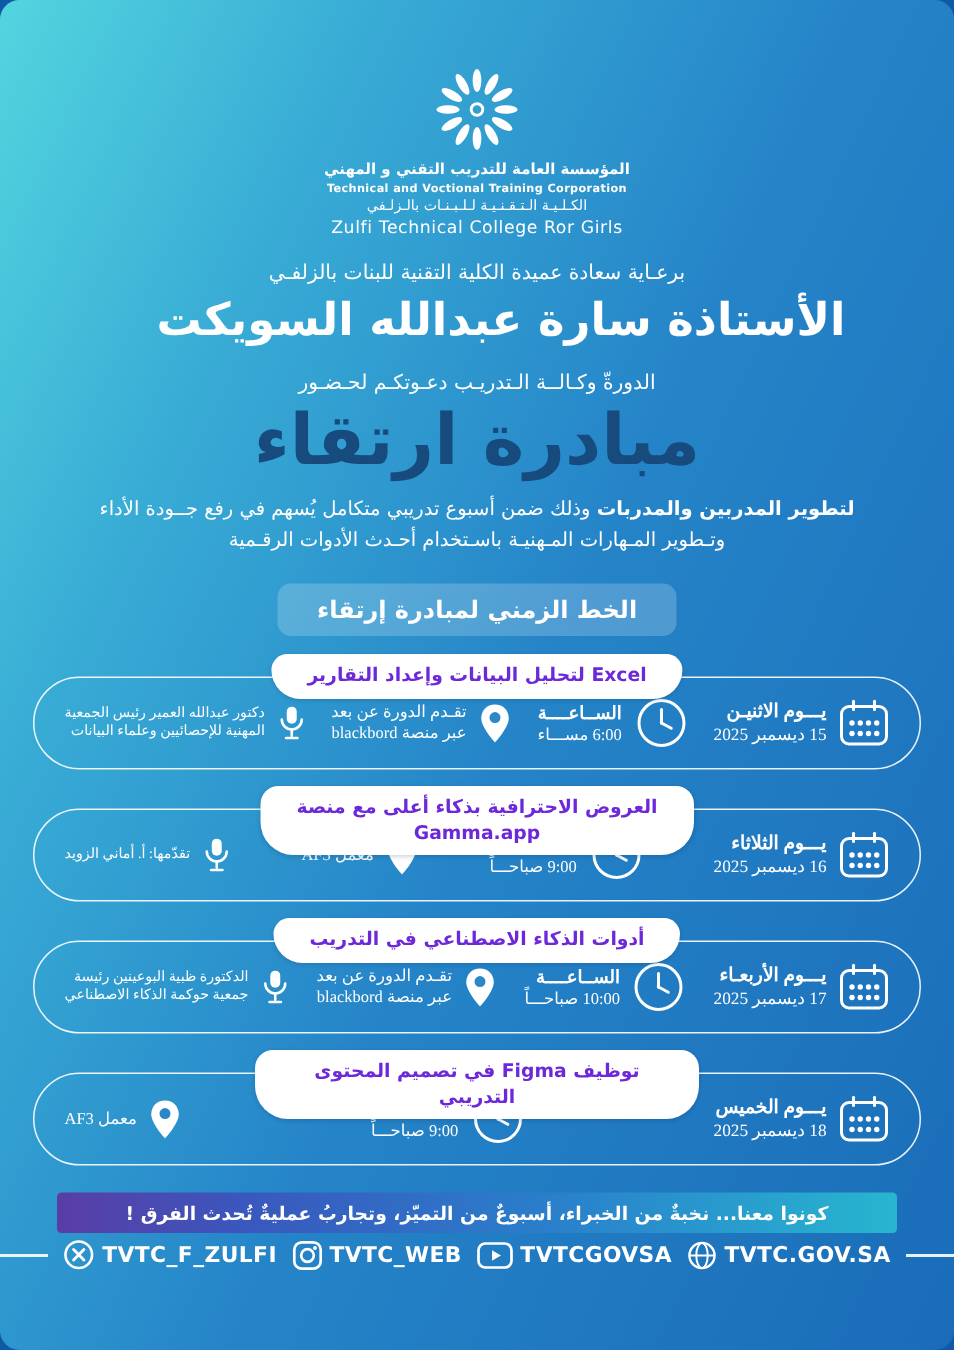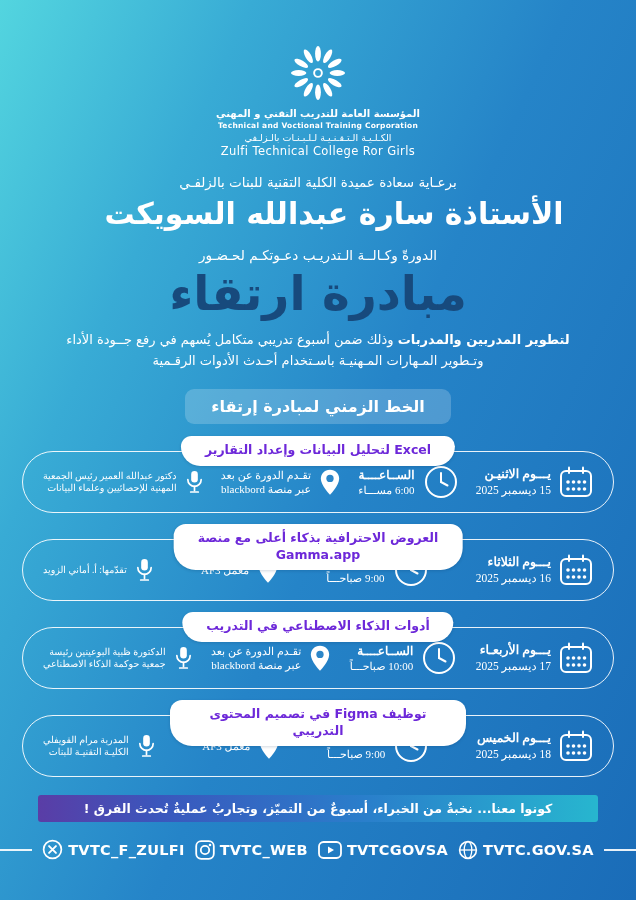--- a/index.html
+++ b/index.html
@@ -1,21 +1,21 @@
 <!DOCTYPE html>
 <html lang="ar"><head>
 <meta charset="utf-8">
 <style>
   html,body{margin:0;padding:0;}
   body{width:636px;height:900px;overflow:hidden;background:#0e5aa6;}
   .poster{
     position:relative;width:636px;height:900px;overflow:hidden;
     background:linear-gradient(115deg,#53d5df 0%,#38abd5 24%,#2584c8 54%,#1a6cb8 100%);
     font-family:"DejaVu Sans","Liberation Sans",sans-serif;
-    color:#fff;text-align:center;
+    color:#fff;text-align:center;border-radius:13px;
   }
   .pre{white-space:pre-line;}
   
   .logo-wrap{margin:44px auto 6px;width:58px;height:58px;}
   .org-ar{font-size:10px;font-weight:bold;letter-spacing:.2px;}
   .org-en{font-size:7.5px;font-weight:bold;letter-spacing:.25px;margin-top:2px;}
   .college-ar{font-size:9.5px;letter-spacing:1.5px;margin-top:2px;}
   .college-en{font-size:11.5px;letter-spacing:.4px;margin-top:1px;}
   
   .patronage{margin-top:16px;font-size:13.5px;direction:rtl;}
@@ -52,21 +52,21 @@
   .loc{font-size:11px;line-height:1.4;}
   .spk{font-size:9.5px;line-height:1.45;max-width:168px;}
   .icon{display:inline-flex;align-items:center;justify-content:center;flex:0 0 auto;}
   
   .banner{
     margin:18px 38px 0;height:27px;line-height:27px;border-radius:3px;
     background:linear-gradient(90deg,#5a3da6 0%,#3a57bd 22%,#2a7ecb 58%,#27b6cf 100%);
     font-size:12.5px;font-weight:bold;direction:rtl;
   }
   
-  .footer{margin-top:17px;display:flex;align-items:center;justify-content:center;gap:10px;}
+  .footer{margin-top:4px;display:flex;align-items:center;justify-content:center;gap:10px;}
   .footer .line{width:42px;height:1.5px;background:#fff;opacity:.9;}
   .social{display:flex;align-items:center;gap:5px;font-size:14.5px;font-weight:bold;letter-spacing:.3px;cursor:pointer;}
 </style>
 </head>
 <body>
 
 <div class="poster">
 
   <div>
     <div class="logo-wrap icon">
@@ -336,32 +336,20 @@
         </div>
         <div class="grp">
           <span class="icon">
             <svg width="22" height="29" viewBox="0 0 24 30">
                 <path d="M12 1C6 1 2 5.5 2 11c0 7 10 17.5 10 17.5S22 18 22 11C22 5.5 18 1 12 1z" fill="#fff"></path>
                 <circle cx="12" cy="10.5" r="4" fill="#2c86c8"></circle>
               </svg>
           </span>
           <div class="txt loc pre">معمل AF3</div>
         </div>
-        <div class="grp">
-          <span class="icon">
-            <svg width="19" height="25" viewBox="0 0 20 26">
-                <rect x="6.5" y="1" width="7" height="12" rx="3.5" fill="#fff"></rect>
-                <path d="M3 10a7 7 0 0 0 14 0" fill="none" stroke="#fff" stroke-width="1.8" stroke-linecap="round"></path>
-                <line x1="10" y1="17" x2="10" y2="21.5" stroke="#fff" stroke-width="1.8" stroke-linecap="round"></line>
-                <line x1="6" y1="23" x2="14" y2="23" stroke="#fff" stroke-width="1.8" stroke-linecap="round"></line>
-              </svg>
-          </span>
-          <div class="txt spk pre">المدربة مرام القويفلي
-الكليـة التقنيـة للبنات</div>
-        </div>
       </div>
     </div>
 
   </div>
 
   <div class="banner">كونوا معنا... نخبةٌ من الخبراء، أسبوعٌ من التميّز، وتجاربُ عمليةٌ تُحدث الفرق !</div>
 
   <div class="footer">
     <div class="line"></div>
 

